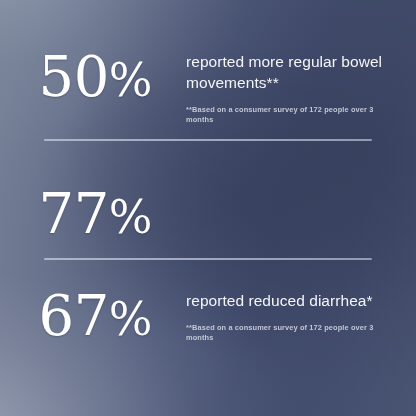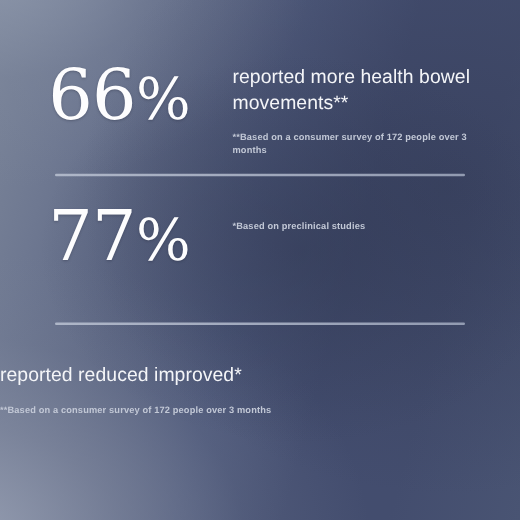--- a/index.html
+++ b/index.html
@@ -68,21 +68,21 @@
   }
 
   .stat-row {
     position: absolute;
     left: 0;
     right: 0;
     display: flex;
     align-items: flex-start;
   }
   .stat-row.row-1 { top: 44px; }
-  .stat-row.row-2 { top: 157px; }
+  .stat-row.row-2 { top: 181px; }
   .stat-row.row-3 { top: 283px; }
 
   .stat-figure {
     width: 186px;
     flex: 0 0 186px;
     text-align: center;
     font-family: "DejaVu Serif", "Liberation Serif", serif;
     font-weight: 400;
     font-size: 56px;
     line-height: 66px;
@@ -140,39 +140,39 @@
 
   <div class="bg-base"></div>
   <div class="bg-wash-left"></div>
   <div class="bg-wash-top"></div>
   <div class="bg-wash-dark"></div>
   <div class="bg-wash-core"></div>
 
   <div class="content">
 
     <div class="stat-row row-1">
-      <div class="stat-figure"><span>66</span><span class="pct">%</span></div>
+      <div class="stat-figure"><span>50</span><span class="pct">%</span></div>
       <div class="stat-body">
-        <p class="stat-headline">reported more health bowel movements**</p>
+        <p class="stat-headline">reported more regular bowel movements**</p>
         <p class="stat-footnote">**Based on a consumer survey of 172 people over 3 months</p>
       </div>
     </div>
 
     <div class="divider divider-1"></div>
 
     <div class="stat-row row-2">
       <div class="stat-figure"><span>77</span><span class="pct">%</span></div>
       <div class="stat-body">
-        <p class="stat-footnote">*Based on preclinical studies</p>
       </div>
     </div>
 
     <div class="divider divider-2"></div>
 
     <div class="stat-row row-3">
+      <div class="stat-figure"><span>67</span><span class="pct">%</span></div>
       <div class="stat-body">
-        <p class="stat-headline">reported reduced improved*</p>
+        <p class="stat-headline">reported reduced diarrhea*</p>
         <p class="stat-footnote">**Based on a consumer survey of 172 people over 3 months</p>
       </div>
     </div>
 
   </div>
 </div>
 
 </body></html>

